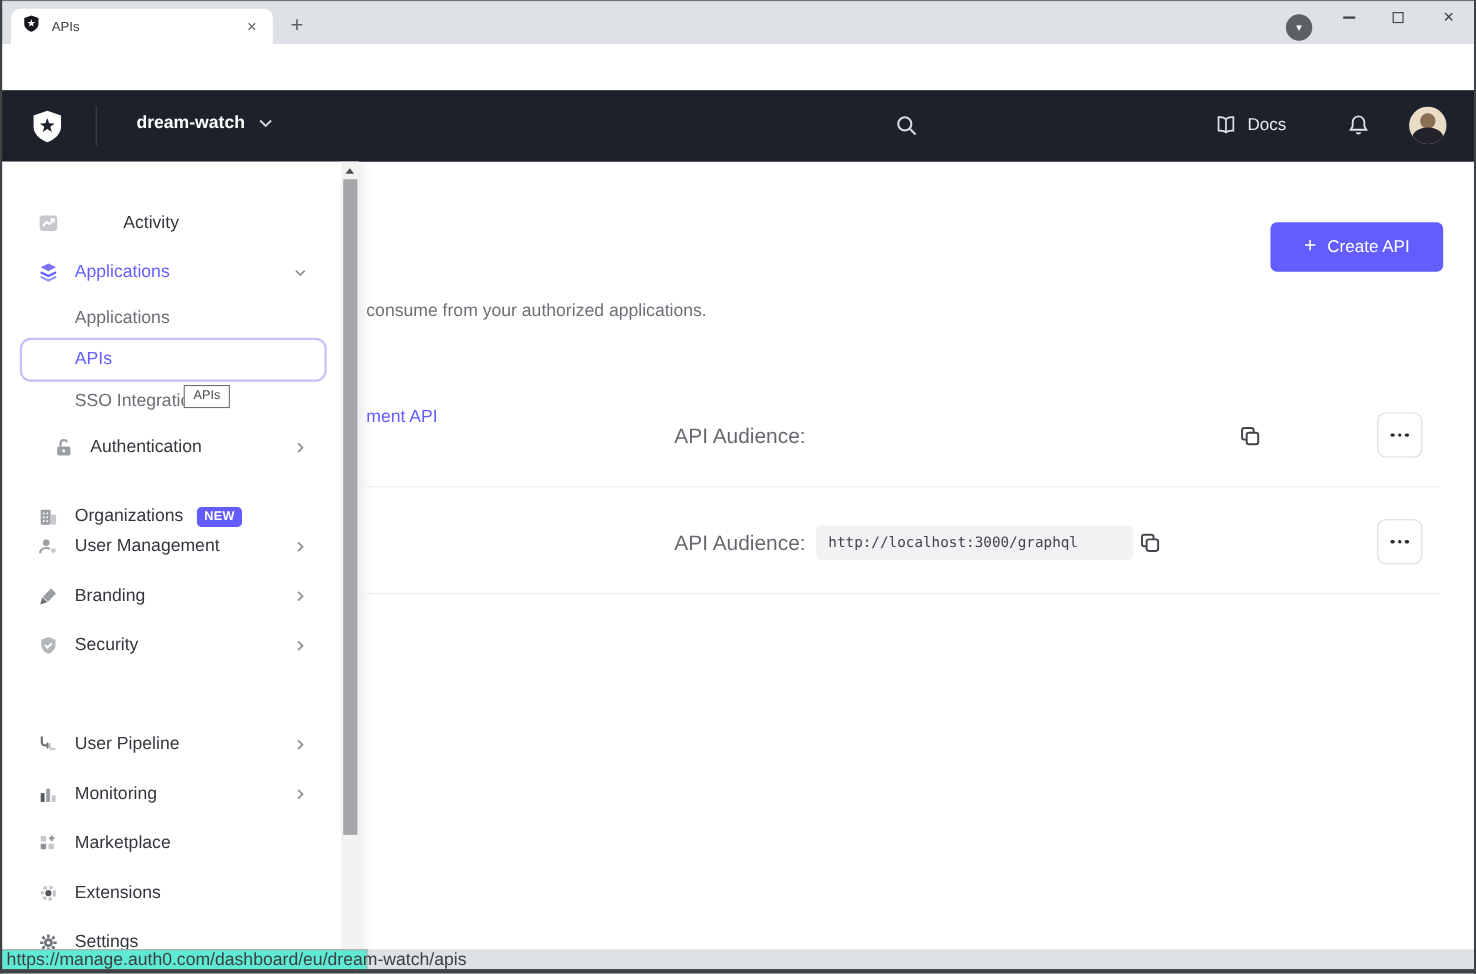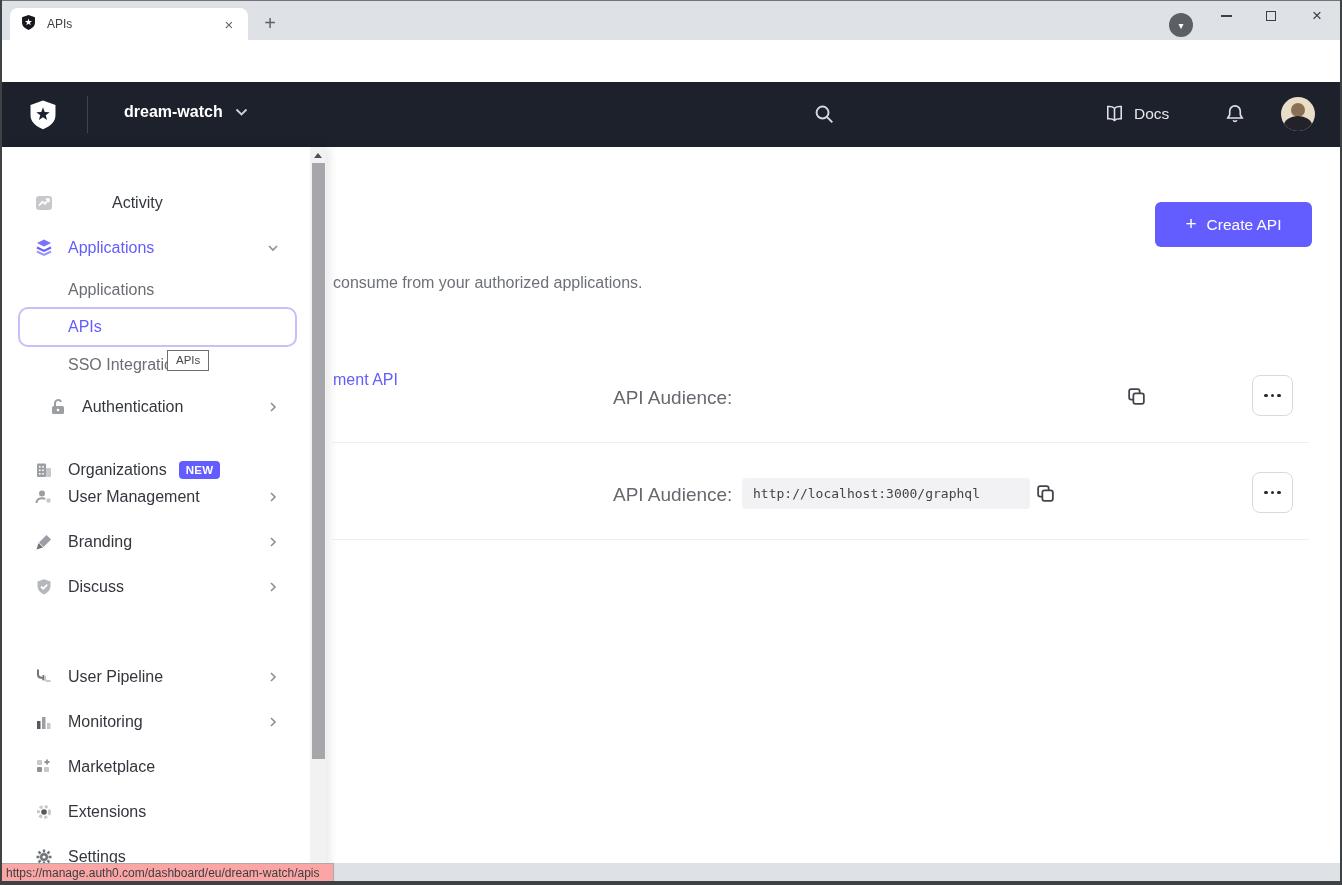--- a/index.html
+++ b/index.html
@@ -105,23 +105,23 @@
   .nav-sub { padding-left:68px; color:#6a6e75; }
   .nav-accent { color:#635dff; font-weight:500;}
   .focus-ring { position:absolute; left:18px; top:160px; width:279px; height:40px; border:2px solid #c3c0fa;
                 border-radius:10px; }
   .new-badge { margin-left:12px; background:#635dff; color:#fff; font-size:11.5px; font-weight:bold;
                padding:3px 7px; border-radius:4px; letter-spacing:.3px;}
   .tooltip { position:absolute; left:167px; top:203px; background:#fff; border:1px solid #6f6f6f;
              padding:3px 8px 4px; font-size:11.5px; color:#484848; z-index:8;}
 
   
-  .statusbar { position:absolute; left:0; top:863px; width:334px; height:18px; background:#fca5a5;
+  .statusbar { position:absolute; left:0; top:863px; width:334px; height:18px; background:#5eead4;
                border:1px solid #a9abad; border-left:none; border-bottom:none; z-index:20; display:flex;
-               align-items:center; padding:0 6px; font-size:12px; color:#3c4043; white-space:nowrap;}
+               align-items:center; padding:0 6px; font-size:16px; color:#3c4043; white-space:nowrap;}
 </style>
 </head>
 <body>
 
 <div id="screen">
 
   <div class="tabstrip">
     <div class="tab">
       <span>
         <svg width="17" height="17" viewBox="0 0 20 20">
@@ -414,21 +414,21 @@
         </span>
     </div>
 
     <div class="nav-item" style="top:420px;">
       <span class="ic">
           <svg width="20" height="20" viewBox="0 0 20 20">
             <path d="M10 2.2 l6.5 2.3 v4.3 c0 4.3-2.9 7-6.5 8.6 -3.6-1.6-6.5-4.3-6.5-8.6 V4.5z" fill="#b4b7bb"></path>
             <polyline points="7,9.5 9.2,11.7 13.2,7.7" stroke="#fff" stroke-width="1.8" fill="none"></polyline>
           </svg>
         </span>
-      <span>Discuss</span>
+      <span>Security</span>
       <span class="chev">
           <svg width="14" height="14" viewBox="0 0 14 14">
             <polyline points="5,3 9,7 5,11" stroke="#8c8f94" stroke-width="1.6" fill="none"></polyline>
           </svg>
         </span>
     </div>
 
 
     <div class="nav-item" style="top:510px;">
       <span class="ic">

